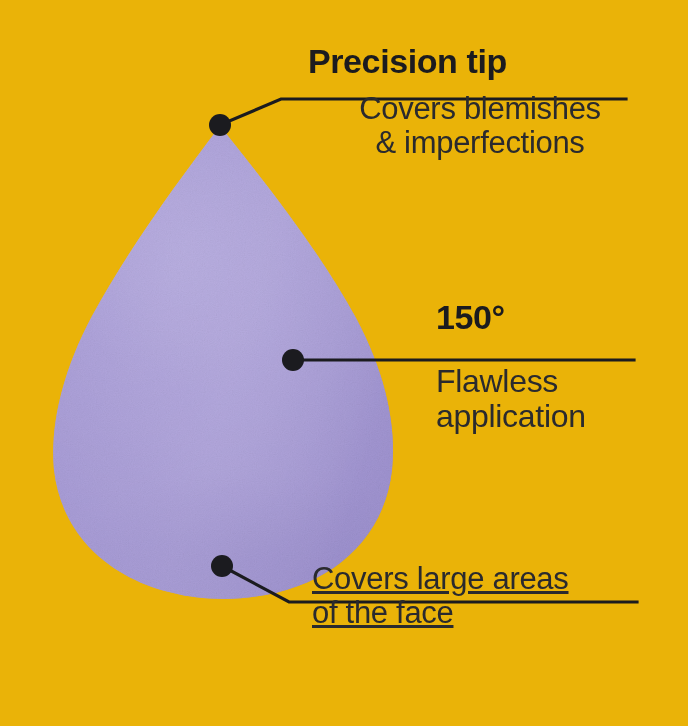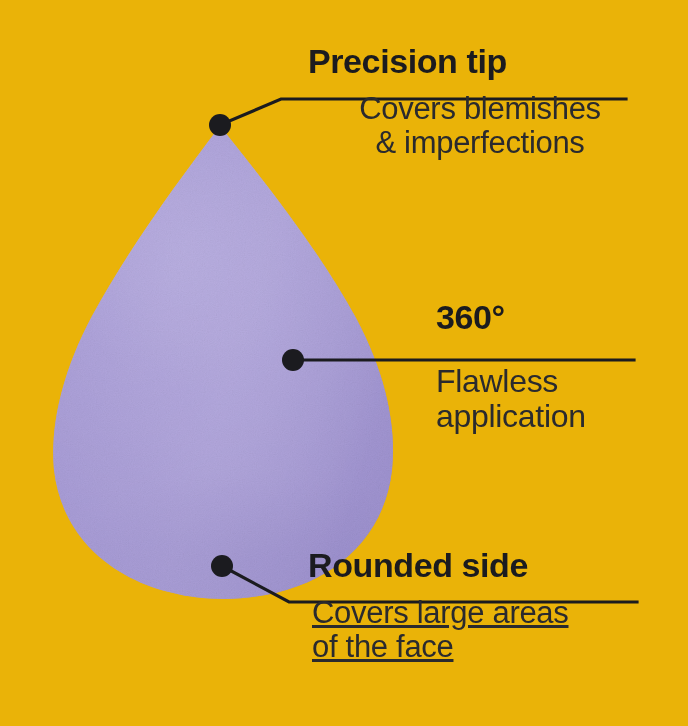--- a/index.html
+++ b/index.html
@@ -181,24 +181,23 @@
     <circle cx="222" cy="566" r="11" fill="#1b1b1f"></circle>
   </svg>
 
   <div class="callout" id="callout-precision-tip">
     <div class="callout-title">Precision tip</div>
     <div class="callout-body">Covers blemishes
 &amp; imperfections</div>
   </div>
 
   <div class="callout" id="callout-360">
-    <div class="callout-title">360°</div>
+    <div class="callout-title">150°</div>
     <div class="callout-body">Flawless
 application</div>
   </div>
 
   <div class="callout" id="callout-rounded-side">
-    <div class="callout-title">Rounded side</div>
     <div class="callout-body">Covers large areas
 of the face</div>
   </div>
 
 </div>
 
 </body></html>

